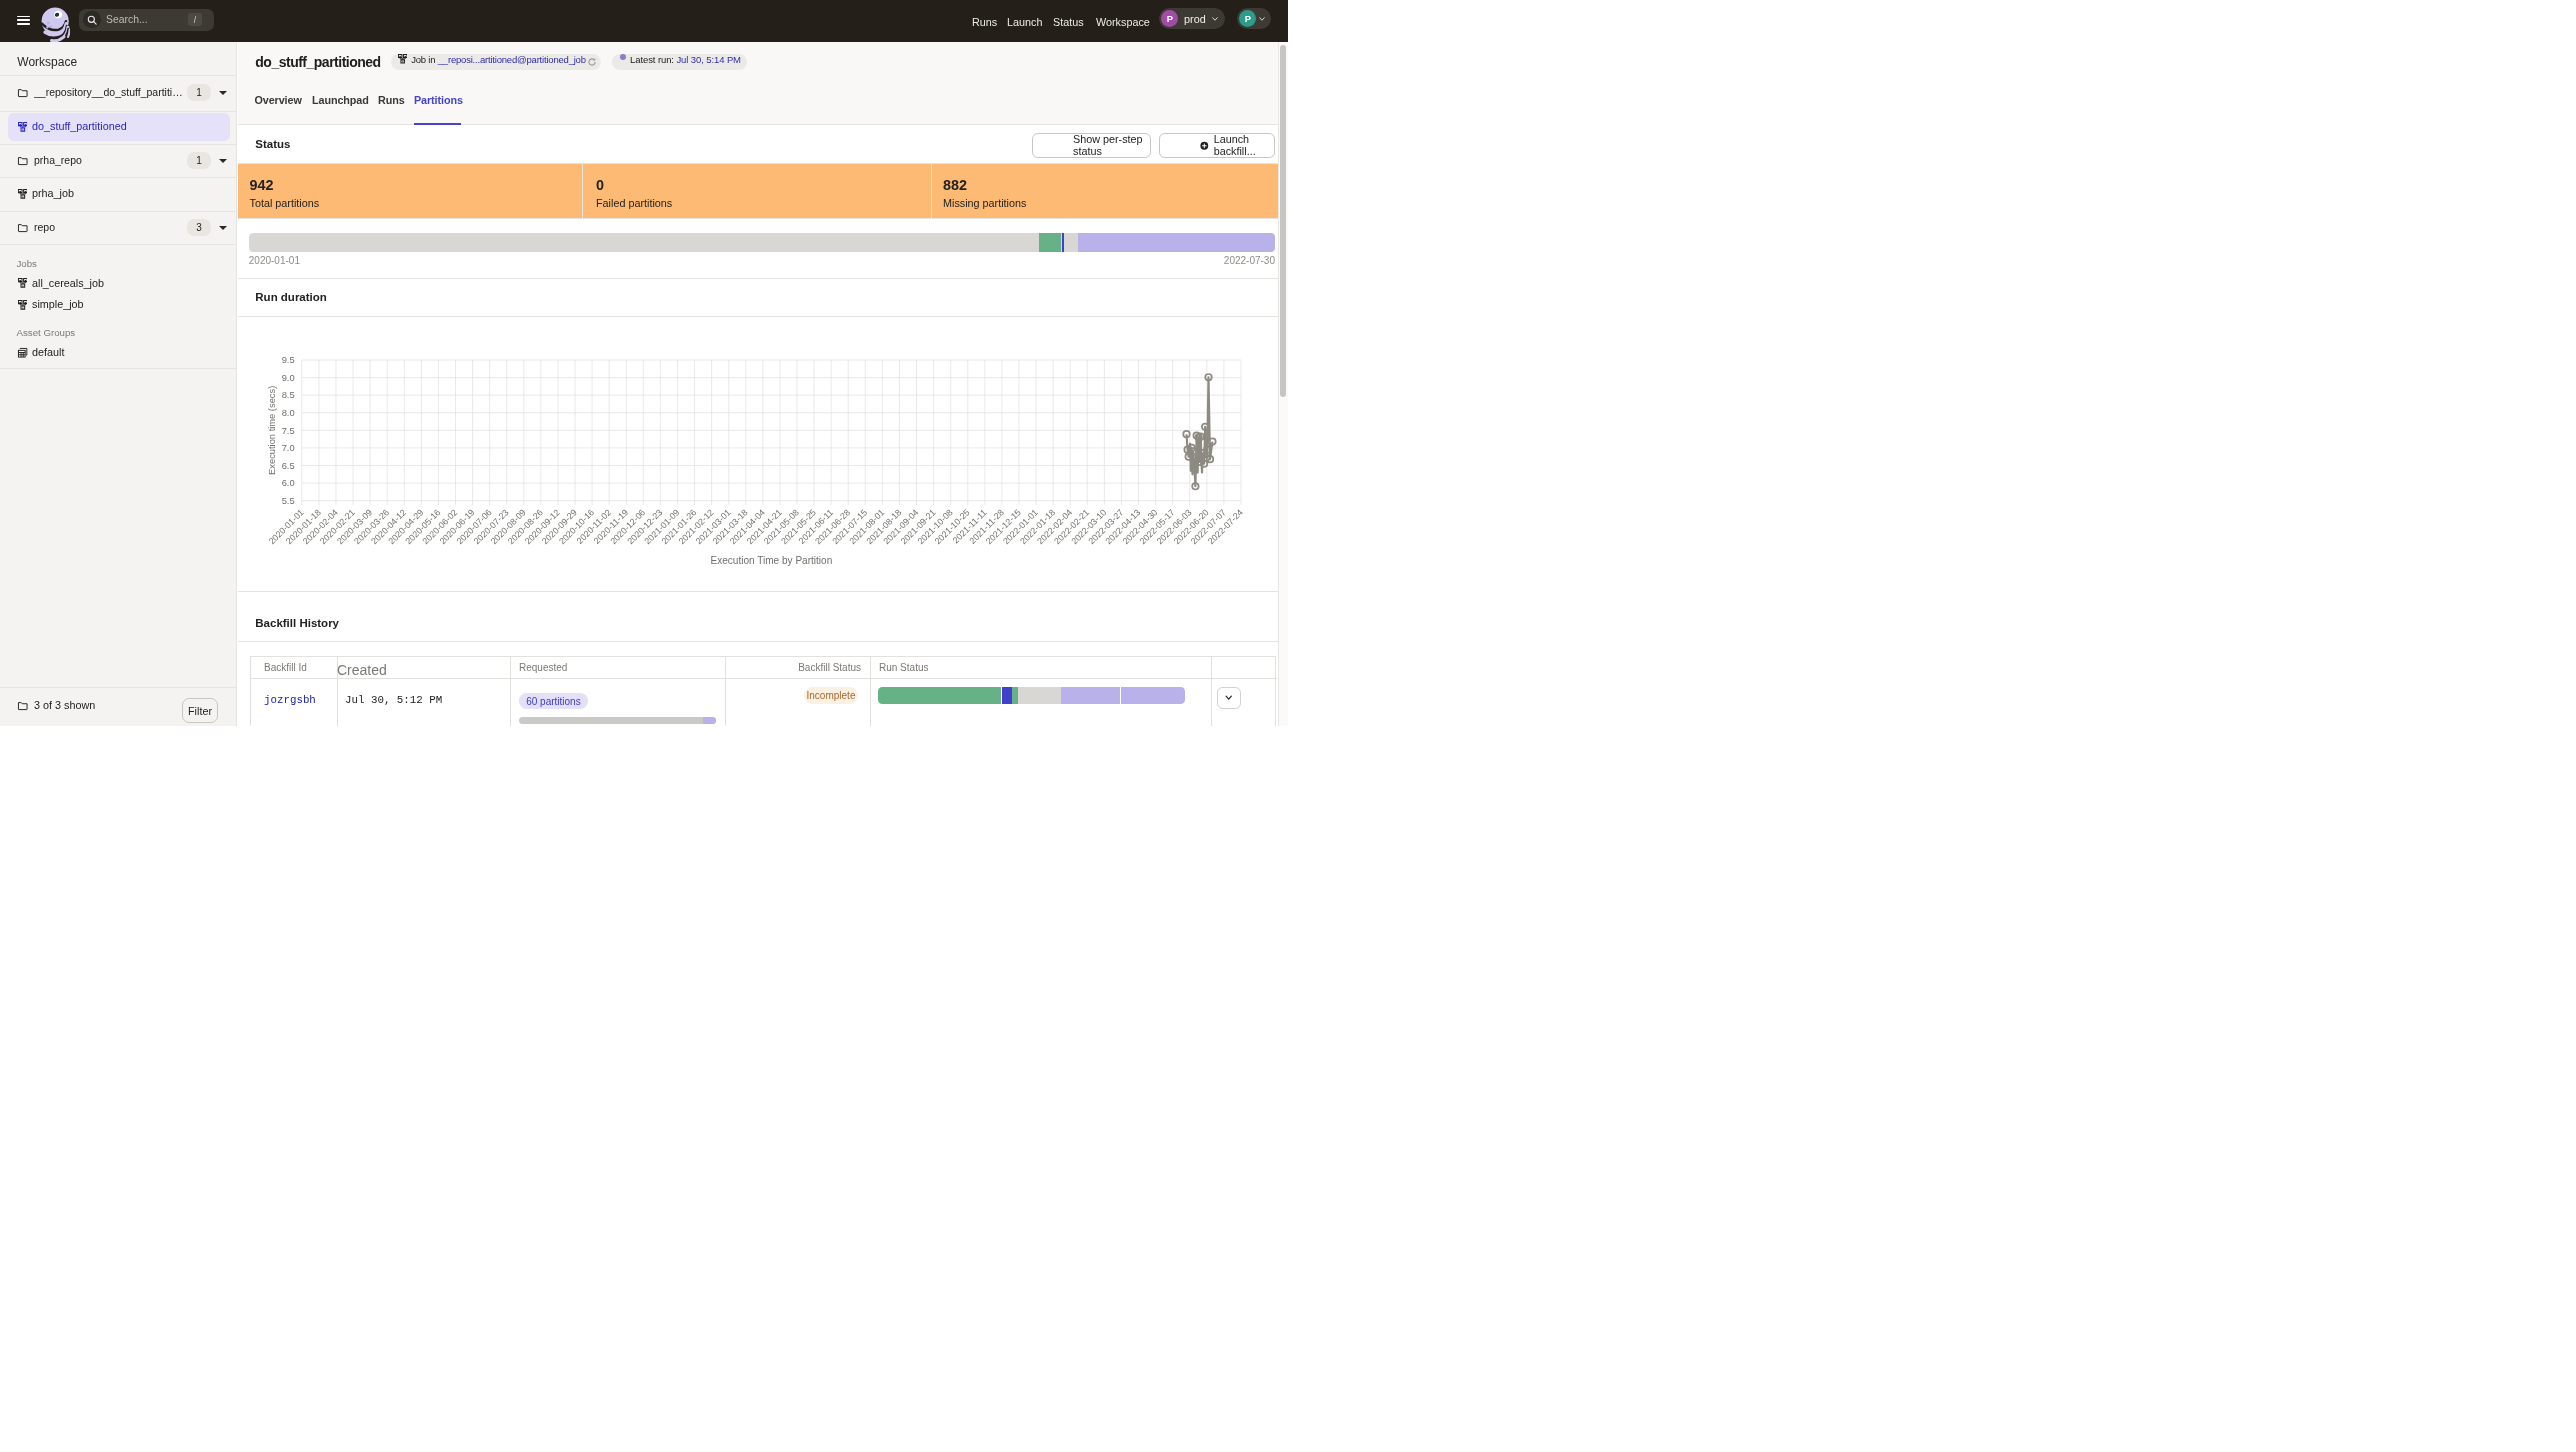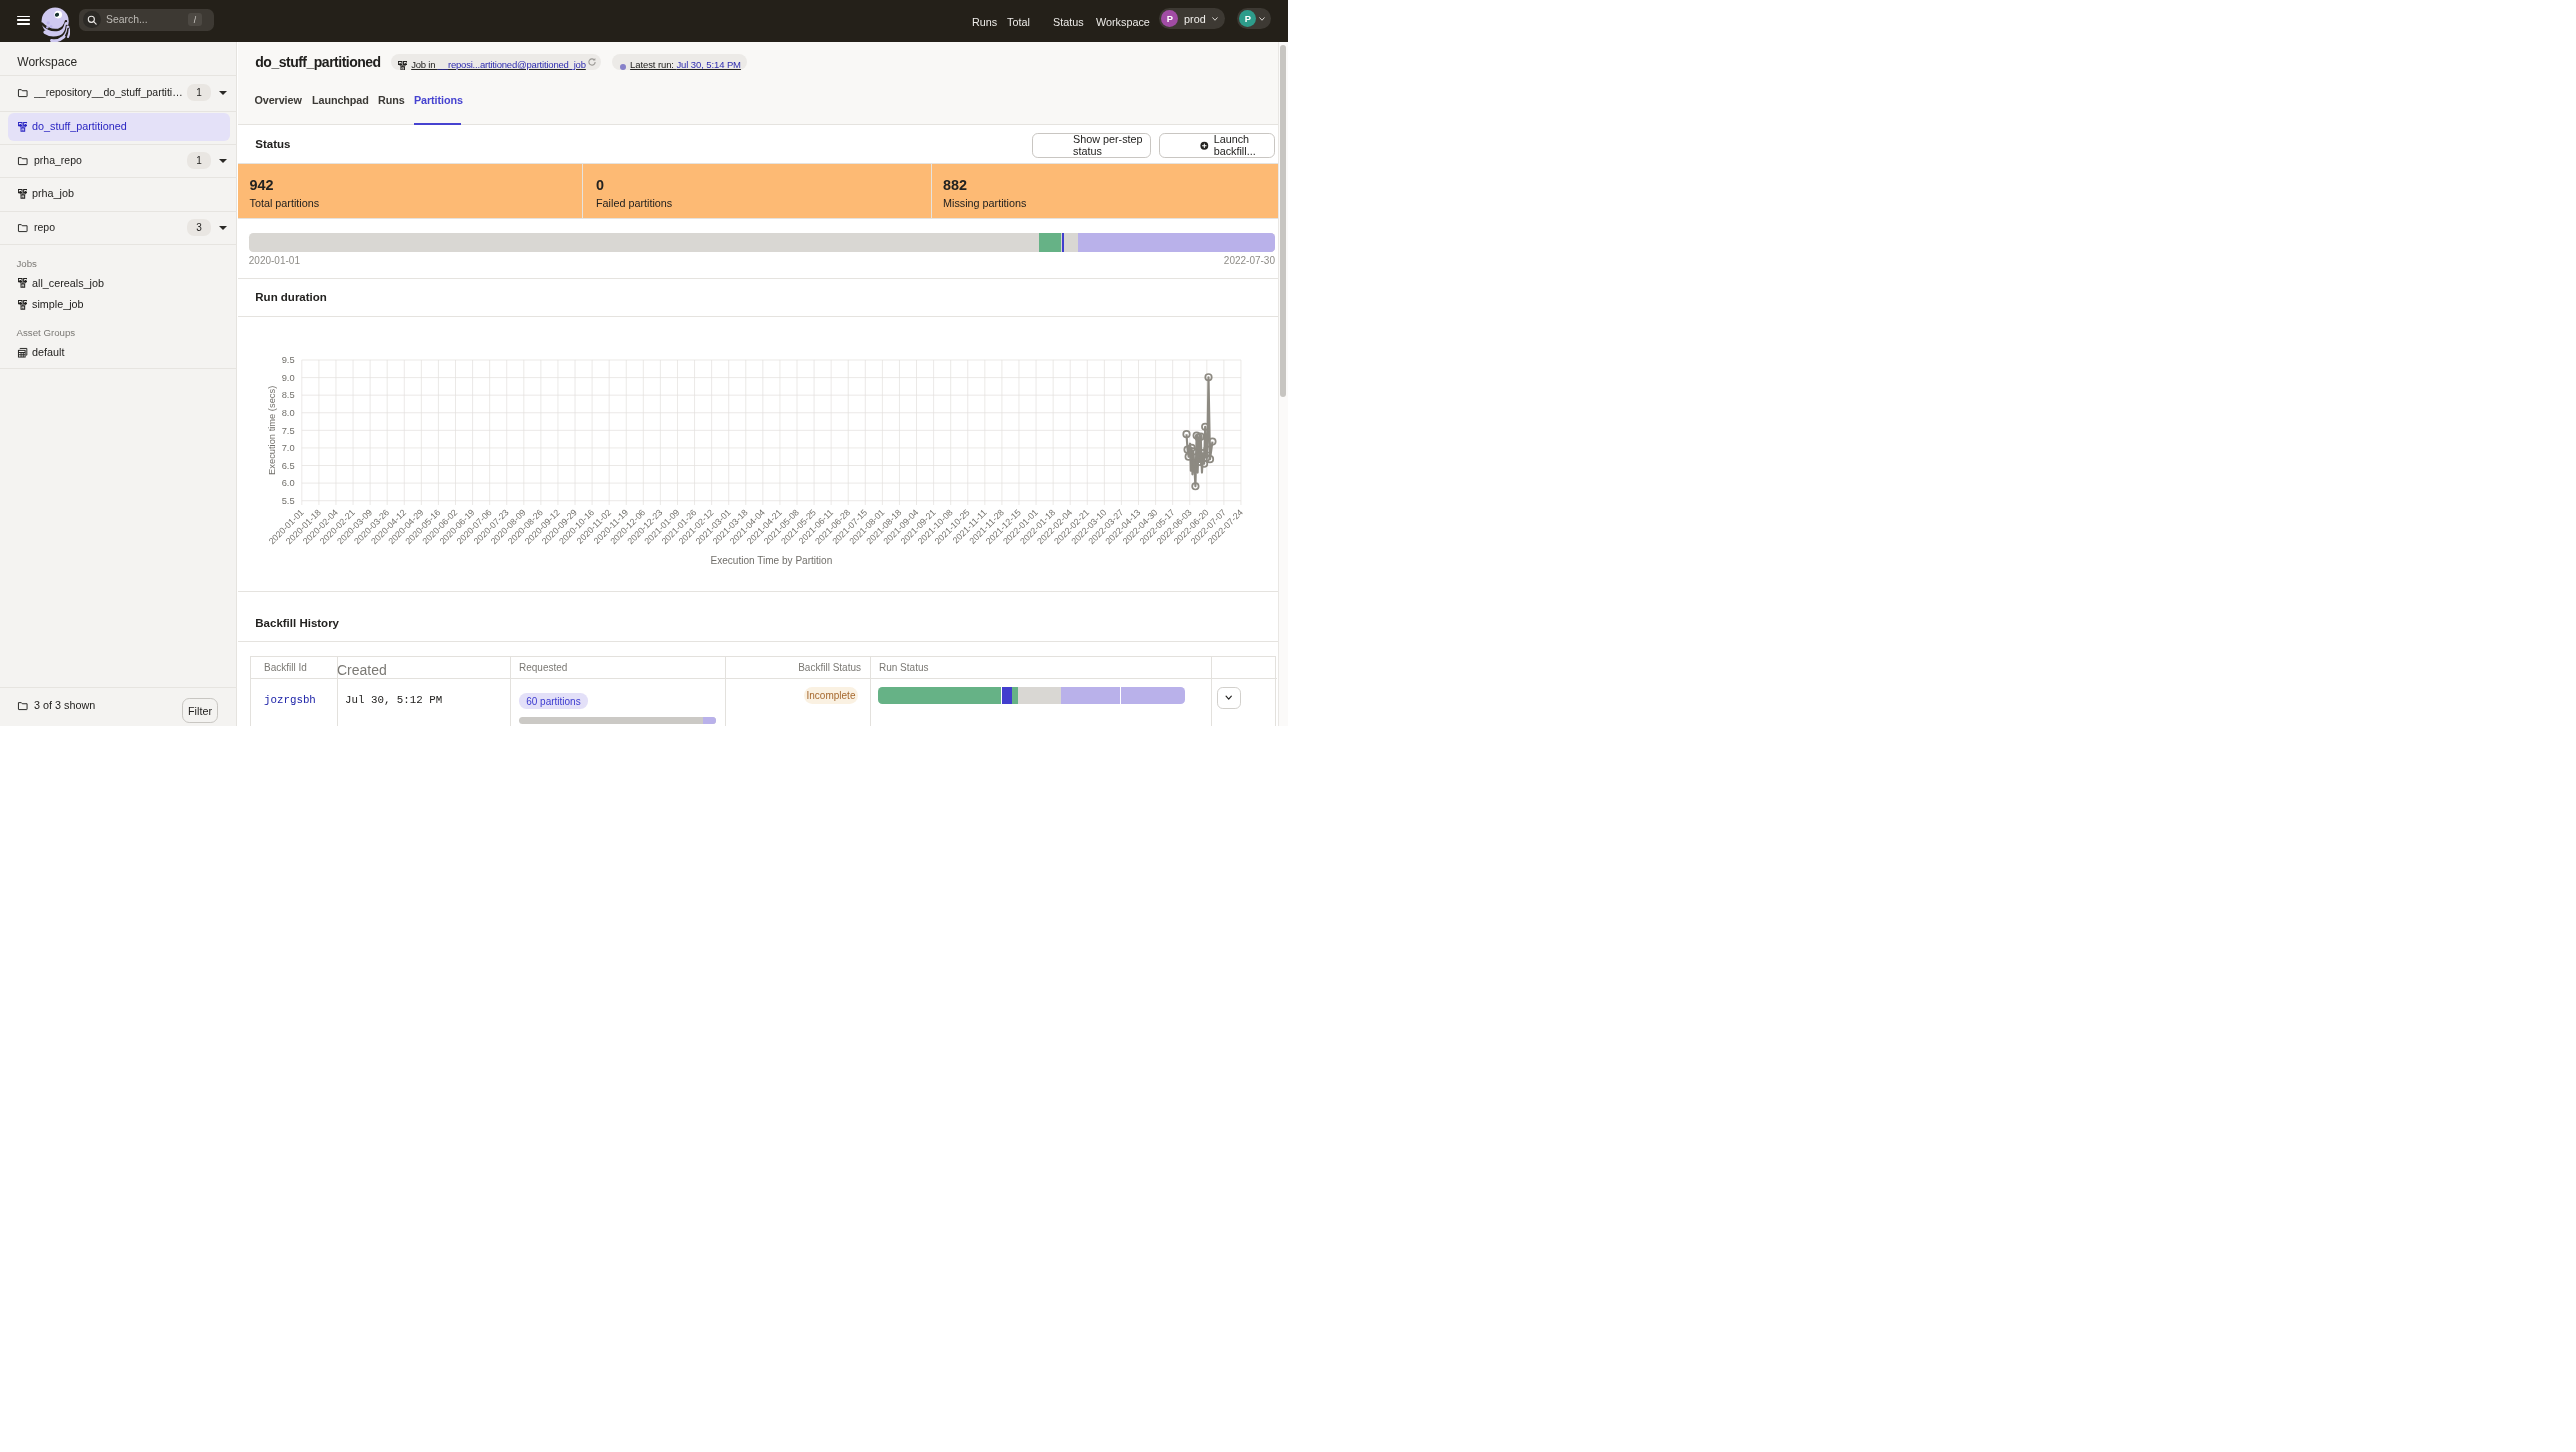--- a/index.html
+++ b/index.html
@@ -5,21 +5,21 @@
   font-family:"Liberation Sans", sans-serif; color:#232220; position:relative; }
 .abs { position:absolute; }
 .hline { height:0.7px; background:#E6E4E0; }
 .caret { width:0; height:0; border-left:4px solid transparent; border-right:4px solid transparent; border-top:4.3px solid #2A2926; }
 .badge { background:#E9E6E2; border-radius:7.2px; width:24px; height:17.3px; font-size:10px; display:flex; align-items:center; justify-content:center; color:#232220; }
 .sname { font-size:10.5px; font-weight:500; color:#232220; white-space:nowrap; overflow:hidden; text-overflow:ellipsis; }
 .slab { font-size:9.7px; color:#7B7975; }
 .navlink { font-size:10.8px; font-weight:500; color:#EDEBE8; }
 .navpill { background:#3D3933; border-radius:10.8px; height:21px; display:flex; align-items:center; }
 .avcirc { width:17.3px; height:17.3px; border-radius:50%; display:flex; align-items:center; justify-content:center; color:#fff; font-size:9.4px; font-weight:700; }
-.hpill { background:#ECEAE7; border-radius:8.6px; height:16px; display:flex; align-items:flex-end; font-size:9.5px; white-space:nowrap;text-decoration:underline; }
+.hpill { background:#ECEAE7; border-radius:8.6px; height:16px; display:flex; align-items:flex-start; font-size:9.5px; white-space:nowrap; }
 .tab { font-size:10.8px; font-weight:700; color:#3B3935; letter-spacing:-0.1px; }
 .btn { background:#fff; border:0.7px solid #C9C6C2; border-radius:5.8px; height:24.5px; display:flex; align-items:center; justify-content:center; font-size:10.8px; color:#232220;padding-left:40px; }
 .h16 { font-size:11.5px; font-weight:700; color:#232220; }
 .mono { font-family:"Liberation Mono", monospace; }
 </style></head>
 <body>
 
 <div class="abs" style="left:0;top:0;width:1288px;height:42px;background:#242019">
   <div class="abs" style="left:16.5px;top:15.6px;width:13.3px;height:1.7px;background:#fff;border-radius:0.7px"></div>
   <div class="abs" style="left:16.5px;top:19.4px;width:13.3px;height:1.7px;background:#fff;border-radius:0.7px"></div>
@@ -42,21 +42,21 @@
     <div class="abs" style="left:4.3px;top:2.5px;width:17.3px;height:17.3px;border-radius:50%;background:#2C2A26;display:flex;align-items:center;justify-content:center">
         <svg width="12.2" height="12.2" viewBox="0 0 24 24" fill="none" stroke="#EDEBE8" stroke-width="2.2">
 <circle cx="10.5" cy="10.5" r="6"></circle>
           <path d="M15.2 15.2 20 20" stroke-linecap="round"></path>
 </svg>
       </div>
     <span class="abs" style="left:27px;top:5px;font-size:10.4px;color:#BEBBB6">Search...</span>
     <div class="abs" style="left:109px;top:4.7px;width:13.7px;height:12.6px;background:#4D4943;border-radius:2.9px;display:flex;align-items:center;justify-content:center;font-size:8.6px;color:#D8D5D0">/</div>
   </div>
   <span class="abs navlink" style="left:972px;top:15.5px">Runs</span>
-  <span class="abs navlink" style="left:1007px;top:15.5px">Total</span>
+  <span class="abs navlink" style="left:1007px;top:15.5px">Launch</span>
   <span class="abs navlink" style="left:1053px;top:15.5px">Status</span>
   <span class="abs navlink" style="left:1096px;top:15.5px">Workspace</span>
   <div class="abs navpill" style="left:1159px;top:8.3px;width:66px;padding:0 5.8px 0 2.2px;justify-content:space-between">
     <span class="avcirc" style="background:#A14CA5">P</span>
     <span style="font-size:10.8px;color:#F2F0ED">prod</span>
     <svg width="8" height="8" viewBox="0 0 16 16" fill="none" stroke="#D8D5D0" stroke-width="2" stroke-linecap="round" stroke-linejoin="round">
         <path d="M3.5 5.5 8 10.5 12.5 5.5"></path>
       </svg>
   </div>
   <div class="abs navpill" style="left:1237px;top:8.3px;width:34px;padding:0 5px 0 2.2px;justify-content:space-between">

